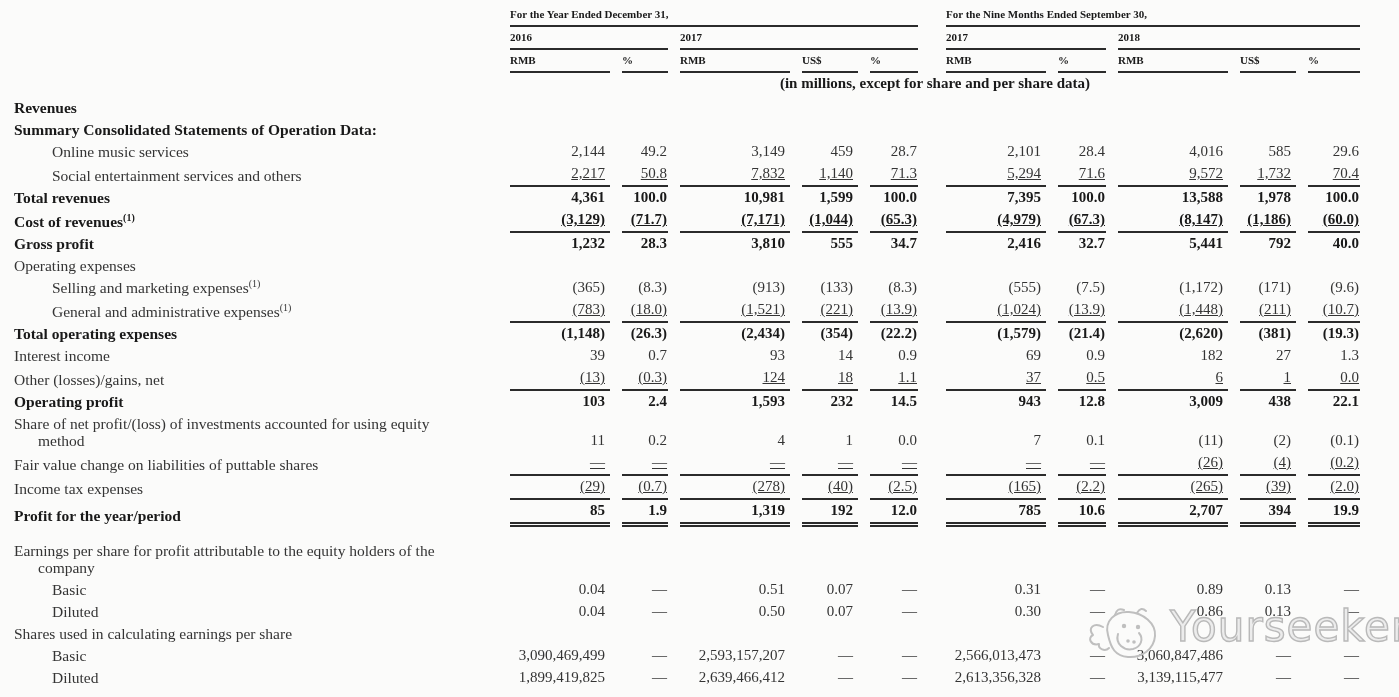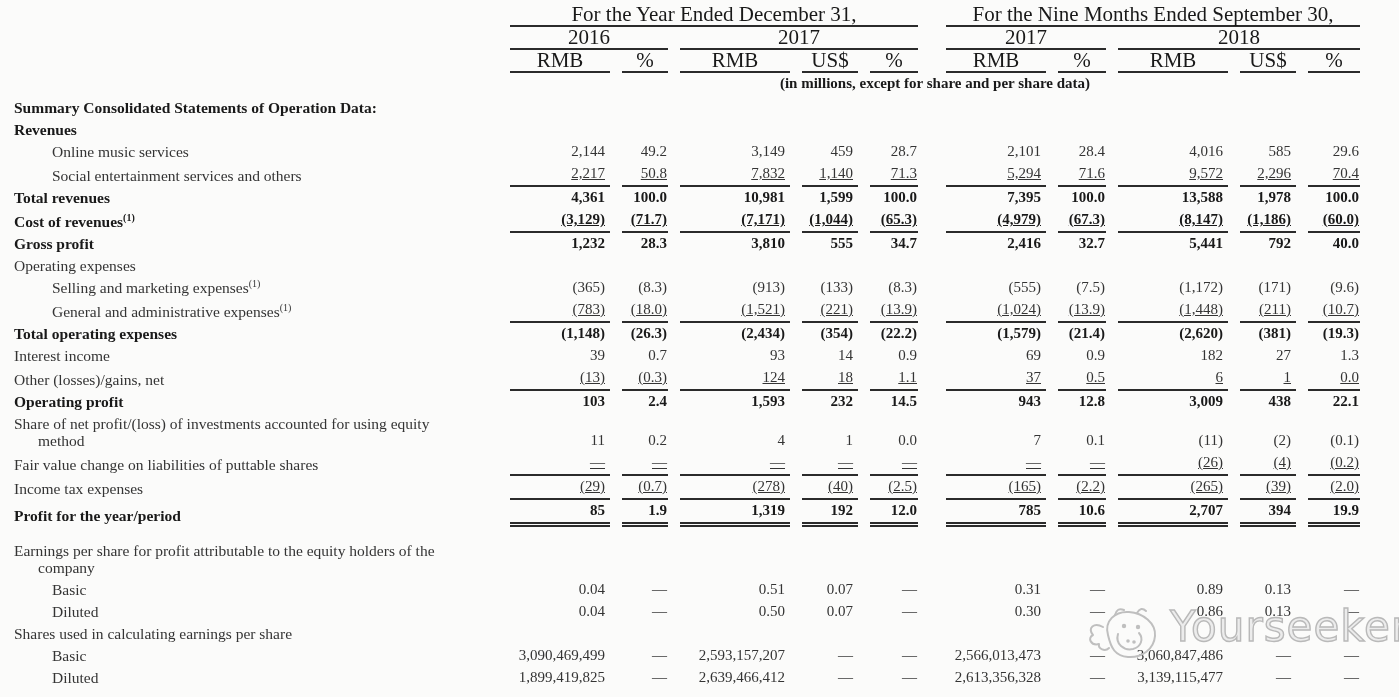--- a/index.html
+++ b/index.html
@@ -24,22 +24,22 @@
   }
   col.c0{width:486px}
   col.c1{width:100px} col.c2{width:46px}
   col.c3{width:110px} col.c4{width:56px} col.c5{width:48px}
   col.cg{width:4px}
   col.c6{width:100px} col.c7{width:48px}
   col.c8{width:110px} col.c9{width:56px} col.c10{width:52px}
 
   th,td{vertical-align:bottom;line-height:17px;}
   thead th{
-    font-size:21px;font-weight:normal;color:var(--bold-ink);
-    text-align:center;padding:2px 0 2px;
+    font-size:11px;font-weight:bold;color:var(--bold-ink);
+    text-align:left;padding:2px 0 2px;
     border-bottom:2px solid var(--rule);
     white-space:nowrap;
   }
   tr.hnote td{
     text-align:center;font-weight:bold;color:var(--bold-ink);
     font-size:15px;padding:2px 0 5px;border:none;white-space:nowrap;
   }
   tbody td{font-size:15px;padding:2px 0 3px;}
   td.lbl{font-size:15.5px;text-align:left;white-space:nowrap;}
   td.lbl.b{font-weight:bold;color:var(--bold-ink);}
@@ -117,35 +117,35 @@
         <th>US$</th>
         <th>%</th>
       </tr>
       <tr class="hnote">
         <td></td>
         <td colspan="11">(in millions, except for share and per share data)</td>
       </tr>
     </thead>
     <tbody>
         <tr class="">
+          <td class="lbl ind0 b"><span>Revenues</span></td>
+          <td class="v rmb"></td>
+          <td class="v pct"></td>
+          <td class="v rmb"></td>
+          <td class="v usd"></td>
+          <td class="v pct"></td>
+          <td class="gap"></td>
+          <td class="v rmb"></td>
+          <td class="v pct"></td>
+          <td class="v rmb"></td>
+          <td class="v usd"></td>
+          <td class="v pct"></td>
+        </tr>
+        <tr class="">
           <td class="lbl ind0 b"><span>Summary Consolidated Statements of Operation Data:</span></td>
-          <td class="v rmb"></td>
-          <td class="v pct"></td>
-          <td class="v rmb"></td>
-          <td class="v usd"></td>
-          <td class="v pct"></td>
-          <td class="gap"></td>
-          <td class="v rmb"></td>
-          <td class="v pct"></td>
-          <td class="v rmb"></td>
-          <td class="v usd"></td>
-          <td class="v pct"></td>
-        </tr>
-        <tr class="">
-          <td class="lbl ind0 b"><span>Revenues</span></td>
           <td class="v rmb"></td>
           <td class="v pct"></td>
           <td class="v rmb"></td>
           <td class="v usd"></td>
           <td class="v pct"></td>
           <td class="gap"></td>
           <td class="v rmb"></td>
           <td class="v pct"></td>
           <td class="v rmb"></td>
           <td class="v usd"></td>
@@ -169,21 +169,21 @@
           <td class="lbl ind1"><span>Social entertainment services and others</span></td>
           <td class="v rmb">2,217</td>
           <td class="v pct">50.8</td>
           <td class="v rmb">7,832</td>
           <td class="v usd">1,140</td>
           <td class="v pct">71.3</td>
           <td class="gap"></td>
           <td class="v rmb">5,294</td>
           <td class="v pct">71.6</td>
           <td class="v rmb">9,572</td>
-          <td class="v usd">2,296</td>
+          <td class="v usd">1,732</td>
           <td class="v pct">70.4</td>
         </tr>
         <tr class="vb">
           <td class="lbl ind0 b"><span>Total revenues</span></td>
           <td class="v rmb">4,361</td>
           <td class="v pct">100.0</td>
           <td class="v rmb">10,981</td>
           <td class="v usd">1,599</td>
           <td class="v pct">100.0</td>
           <td class="gap"></td>

